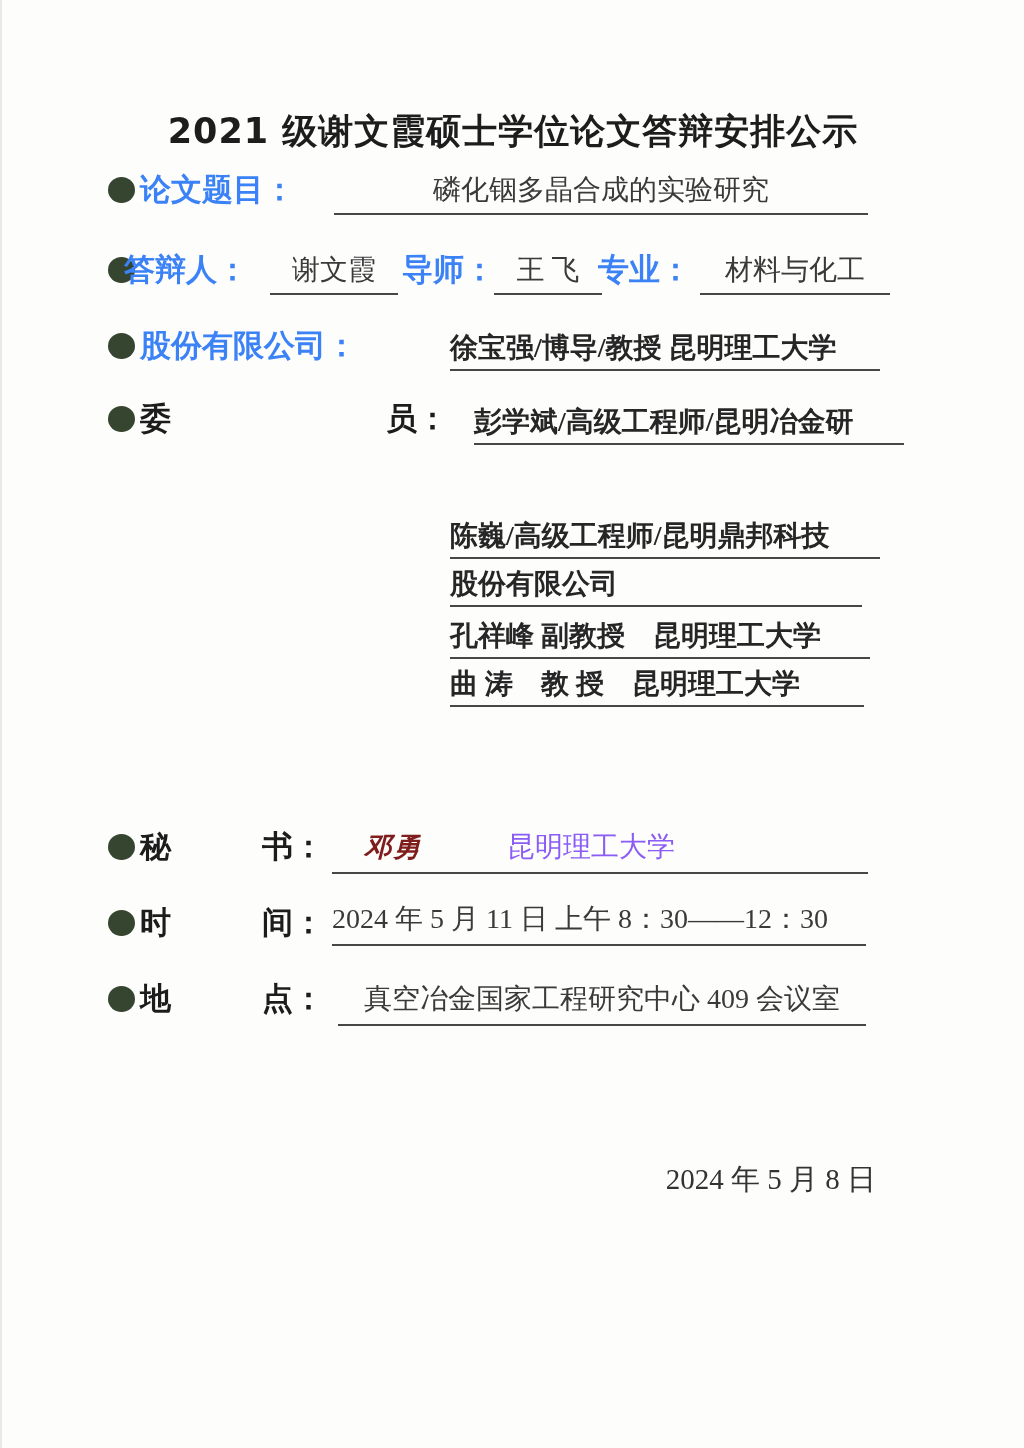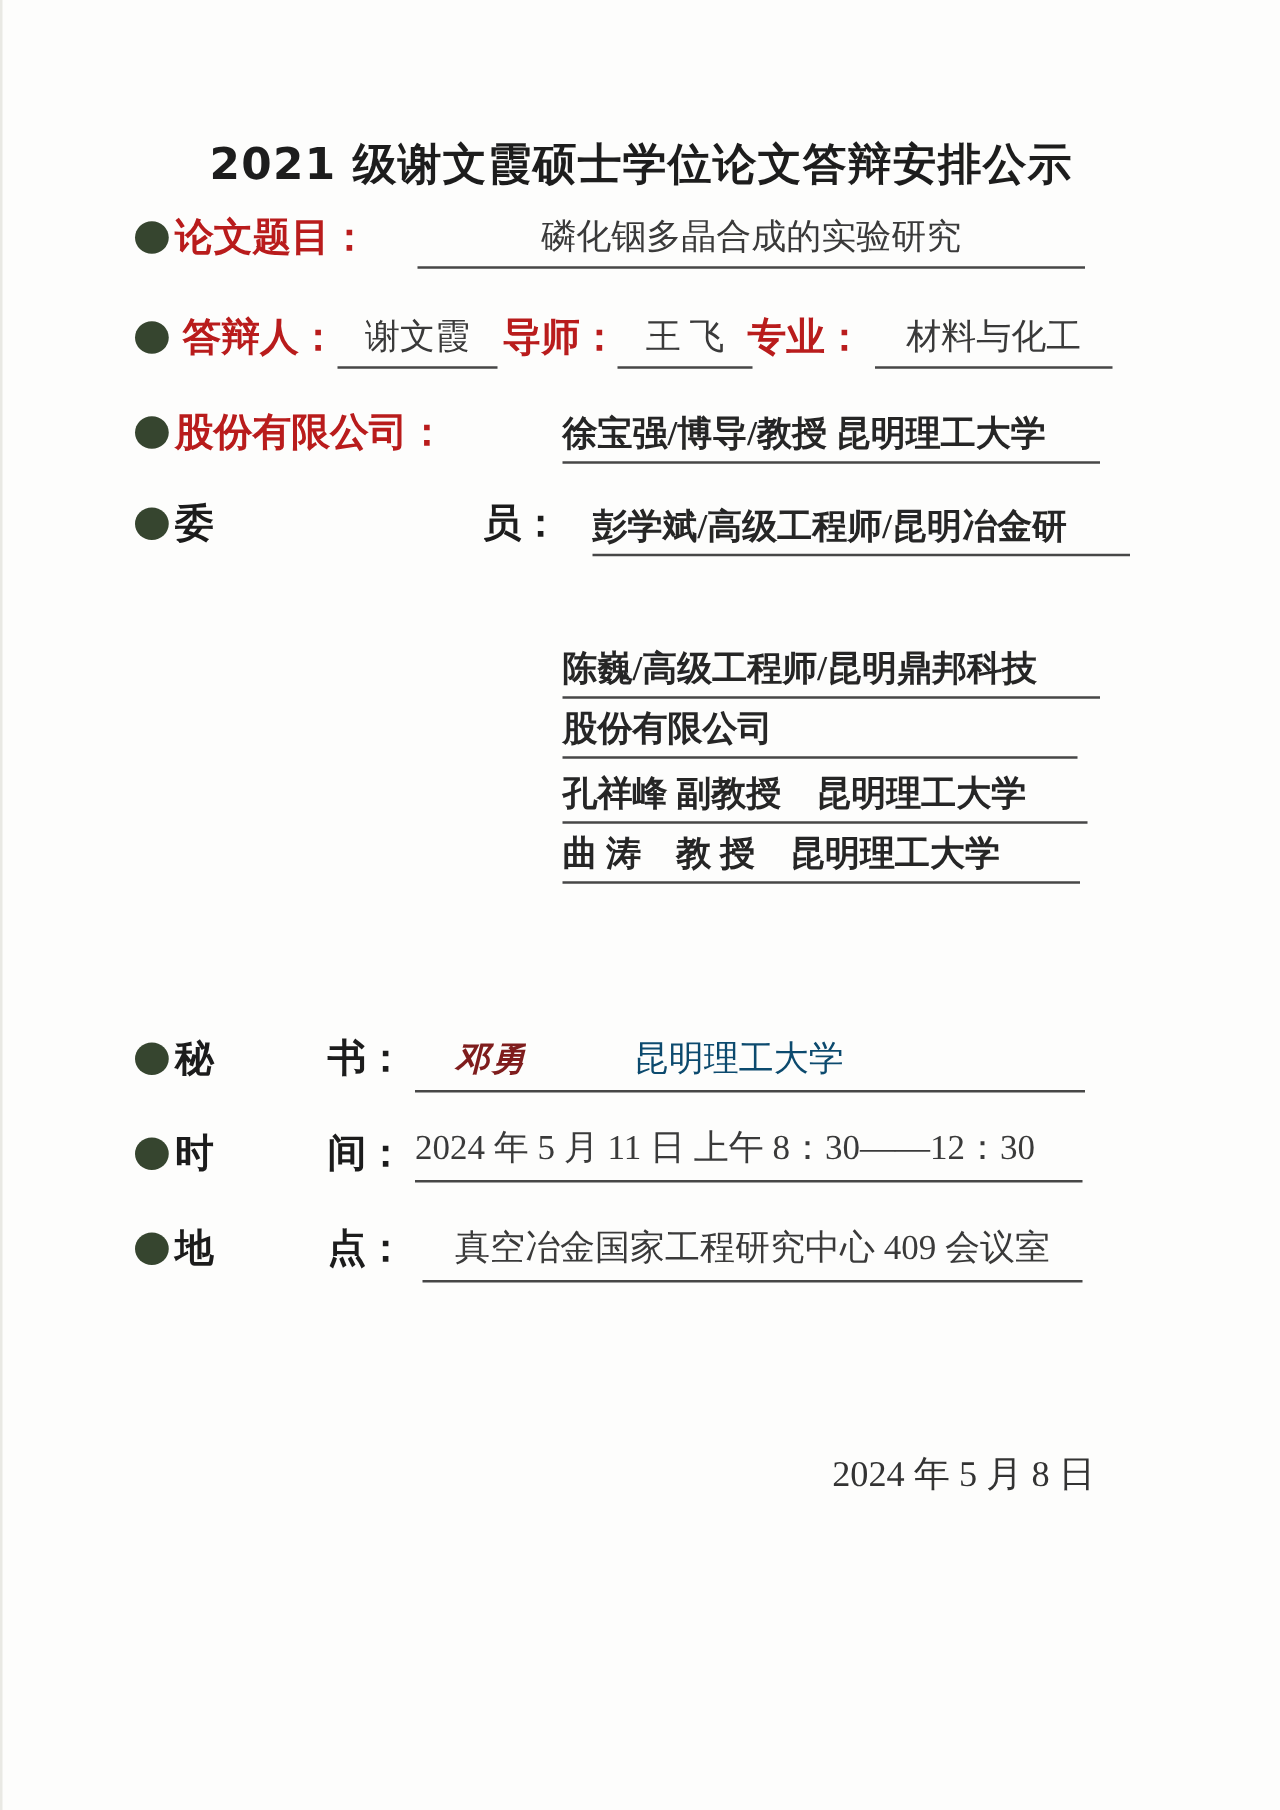--- a/index.html
+++ b/index.html
@@ -30,21 +30,21 @@
     position: absolute;
     width: 27px;
     height: 26px;
     border-radius: 50%;
     background: #36452f;
   }
   .lab {
     position: absolute;
     font-weight: 900;
     font-size: 31px;
-    color: #b91c1c;
+    color: #3b82f6;
     white-space: nowrap;
     font-family: "Liberation Serif", "DejaVu Serif", serif;
   }
   .lab-split {
     position: absolute;
     display: flex;
     justify-content: space-between;
     font-weight: 900;
     font-size: 31px;
     color: #1c1c1c;
@@ -62,21 +62,21 @@
   .h44 { height: 44px; line-height: 42px; }
   .h48 { height: 48px; line-height: 46px; }
   .h50 { height: 50px; line-height: 46px; }
   .sig {
     font-style: italic;
     font-weight: bold;
     font-size: 27px;
     color: #7f1d1d;
     letter-spacing: 2px;
   }
-  .aff { margin-left: 78px; color: #0c4a6e; }
+  .aff { margin-left: 78px; color: #8b5cf6; }
   .footer-office {
     position: absolute;
     top: 1098px;
     left: 150px;
     width: 724px;
     text-align: center;
     font-weight: 900;
     font-size: 29px;
     color: #222222;
     white-space: nowrap;
@@ -97,21 +97,21 @@
 
 <div class="page">
 
   <div class="title">2021 级谢文霞硕士学位论文答辩安排公示</div>
 
   <span class="bullet" style="left:106px; top:177px;"></span>
   <span class="lab" style="left:138px; top:169px;">论文题目：</span>
   <span class="ulbox h48 center val" style="left:332px; top:167px; width:534px;">磷化铟多晶合成的实验研究</span>
 
   <span class="bullet" style="left:106px; top:257px;"></span>
-  <span class="lab" style="left:144px; top:249px;">答辩人：</span>
+  <span class="lab" style="left:122px; top:249px;">答辩人：</span>
   <span class="ulbox h48 center val" style="left:268px; top:247px; width:128px;">谢文霞</span>
   <span class="lab" style="left:400px; top:249px;">导师：</span>
   <span class="ulbox h48 center val" style="left:492px; top:247px; width:108px;">王 飞</span>
   <span class="lab" style="left:596px; top:249px;">专业：</span>
   <span class="ulbox h48 center val" style="left:698px; top:247px; width:190px;">材料与化工</span>
 
   <span class="bullet" style="left:106px; top:333px;"></span>
   <span class="lab" style="left:138px; top:325px;">股份有限公司：</span>
   <span class="ulbox h44 kai" style="left:448px; top:327px; width:430px;">徐宝强/博导/教授 昆明理工大学</span>
 

